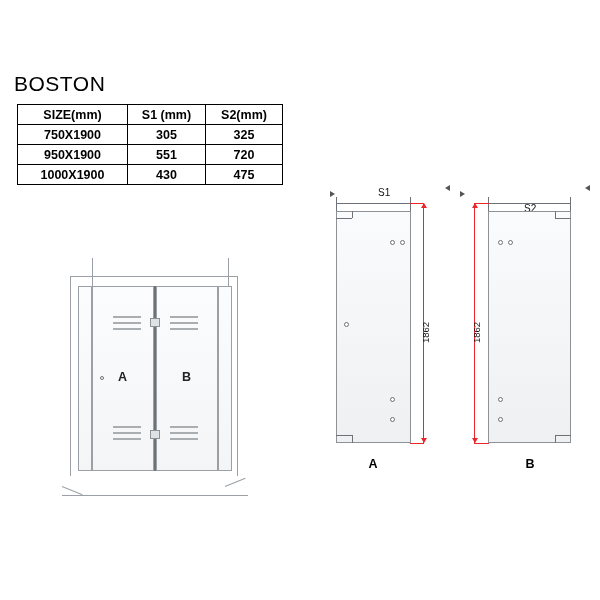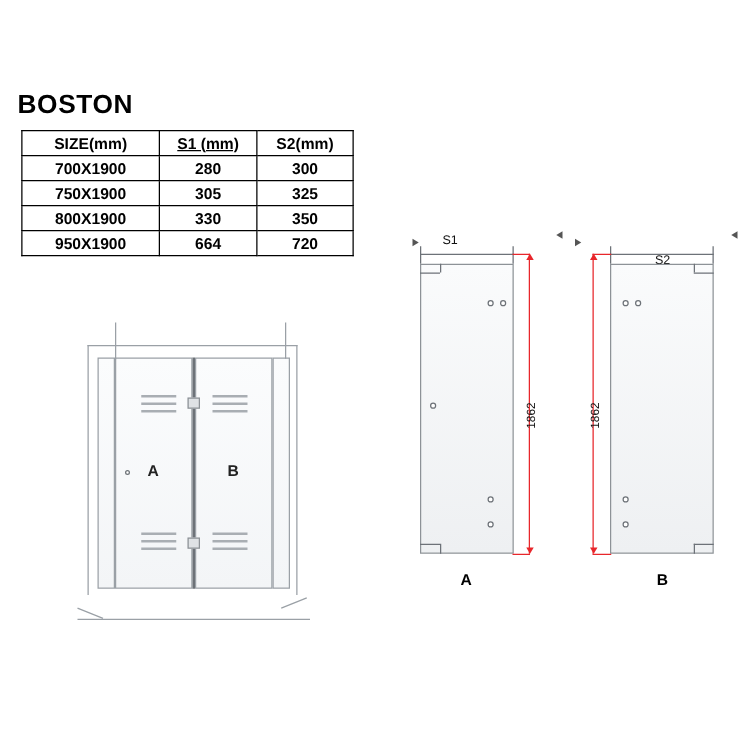--- a/index.html
+++ b/index.html
@@ -20,41 +20,41 @@
     width: 600px;
     height: 600px;
   }
 
   
   #title {
     position: absolute;
     left: 14px;
     top: 72px;
     font-size: 21px;
-    font-weight: bold;
+    font-weight: normal;
     letter-spacing: 0.5px;
   }
 
   
   #size-table {
     position: absolute;
     left: 17px;
     top: 104px;
     border-collapse: collapse;
     font-size: 12.5px;
   }
   #size-table td, #size-table th {
     border: 1px solid #000000;
     text-align: center;
     font-weight: bold;
     height: 17px;
     padding: 1px 2px;
   }
   #size-table .c0 { width: 105px; margin-top: 31px; }
-  #size-table .c1 { width: 73px; text-decoration: underline; }
+  #size-table .c1 { width: 73px; }
   #size-table .c2 { width: 72px; }
 
   
   .ln  { position: absolute; background: #9aa0a6; }
   .lnb { position: absolute; background: #6d7278; }
   .red { position: absolute; background: #e8262b; }
 
   
   #front-view { position: absolute; left: 60px; top: 258px; width: 200px; height: 250px; }
 
@@ -129,38 +129,33 @@
   <div id="title">BOSTON</div>
 
   <table id="size-table">
     <tbody>
         <tr>
       <th class="c0">SIZE(mm)</th>
       <th class="c1">S1 (mm)</th>
       <th class="c2">S2(mm)</th>
     </tr>
     <tr>
-      <td>700X1900</td>
-      <td>280</td>
-      <td>300</td>
-    </tr>
-    <tr>
       <td>750X1900</td>
       <td>305</td>
       <td>325</td>
     </tr>
     <tr>
-      <td>800X1900</td>
-      <td>330</td>
-      <td>350</td>
+      <td>950X1900</td>
+      <td>551</td>
+      <td>720</td>
     </tr>
     <tr>
-      <td>950X1900</td>
-      <td>664</td>
-      <td>720</td>
+      <td>1000X1900</td>
+      <td>430</td>
+      <td>475</td>
     </tr>
   </tbody>
     </table>
 
   <div id="front-view">
 
     <div class="ln" style="left:10px; top:18px; width:1px; height:200px;"></div>
     <div class="ln" style="left:177px; top:18px; width:1px; height:200px;"></div>
     <div class="ln" style="left:10px; top:18px; width:168px; height:1px;"></div>
 
@@ -206,21 +201,21 @@
   </div>
 
   <div class="panel-view" id="panel-a" style="left:330px; top:185px; width:120px; height:300px;">
 
     <div class="lnb" style="left:6px; top:12px; width:1px; height:14px;"></div>
     <div class="lnb" style="left:80px; top:12px; width:1px; height:14px;"></div>
 
     <div class="lnb" style="left:6px; top:18px; width:75px; height:1px;"></div>
     <div class="arrow-l-b" style="left:6px; top:16px;"></div>
     <div class="arrow-r-b" style="left:76px; top:16px;"></div>
-    <div class="s-label" style="left:24px; top:2px;">S1</div>
+    <div class="s-label" style="left:48px; top:2px;">S1</div>
 
     <div class="panel-glass" style="left:6px; top:26px; width:75px; height:232px;"></div>
 
     <div class="lnb" style="left:6px; top:33px; width:16px; height:1px;"></div>
     <div class="lnb" style="left:22px; top:26px; width:1px; height:7px;"></div>
 
     <div class="lnb" style="left:6px; top:250px; width:16px; height:1px;"></div>
     <div class="lnb" style="left:22px; top:250px; width:1px; height:8px;"></div>
 
     <div class="hole" style="left:60px; top:55px; width:5px; height:5px;"></div>

